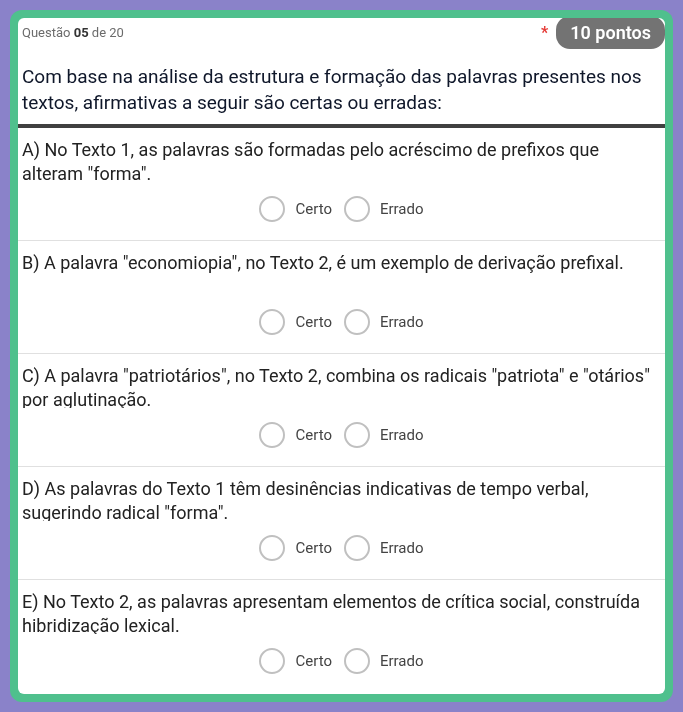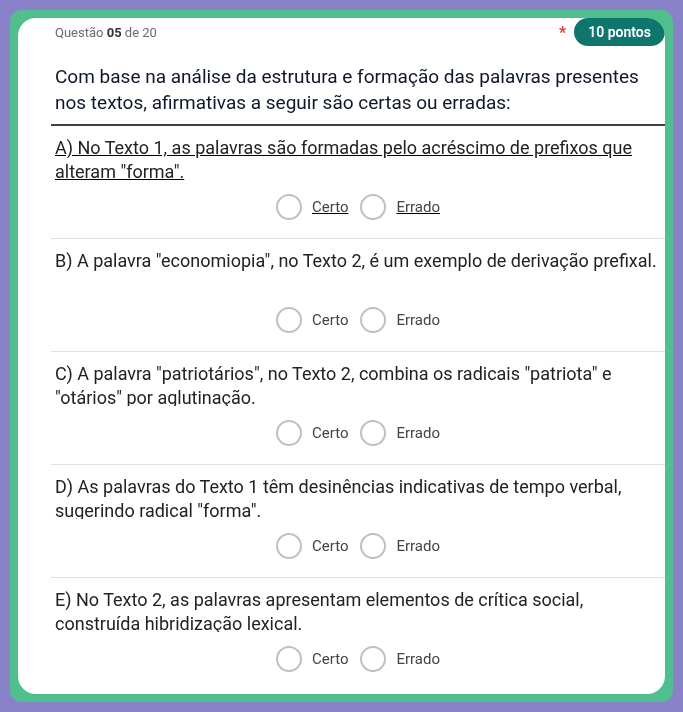--- a/index.html
+++ b/index.html
@@ -17,25 +17,24 @@
       padding: 10px;
     }
     .outer-frame {
       background: #4fc08d;
       border-radius: 12px;
       padding: 8px;
       height: 100%;
     }
     .card {
       background: #fff;
-      border-radius: 18px;
+      border-radius: 6px;
       height: 100%;
       position: relative;
       overflow: hidden;
-      padding-left: 33px;
     }
     .header {
       display: flex;
       justify-content: space-between;
       align-items: center;
       padding: 6px 0 6px 4px;
       height: 28px;
     }
     .question-number {
       font-size: 13px;
@@ -49,42 +48,41 @@
       display: flex;
       align-items: center;
       gap: 8px;
     }
     .asterisk {
       color: #e53935;
       font-size: 16px;
       font-weight: 700;
     }
     .points-badge {
-      background: #0f766e;
+      background: #737373;
       color: #fff;
-      font-size: 14px;
+      font-size: 18px;
       font-weight: 600;
       padding: 6px 14px;
       border-radius: 14px;
     }
     .question-text {
       padding: 18px 4px 0 4px;
       font-size: 19px;
       color: #0f172a;
       line-height: 1.35;
       height: 78px;
       overflow: hidden;
       white-space: normal;
     }
     .item {
       border-top: 1px solid #e0e0e0;
     }
     .item:first-child {
-      border-top: 2px solid #404040;
-      text-decoration: underline;
+      border-top: 4px solid #404040;
     }
     .item-text {
       padding: 10px 4px 0 4px;
       font-size: 18px;
       color: #222;
       line-height: 1.35;
       height: 54px;
       overflow: hidden;
     }
     .options-row {

